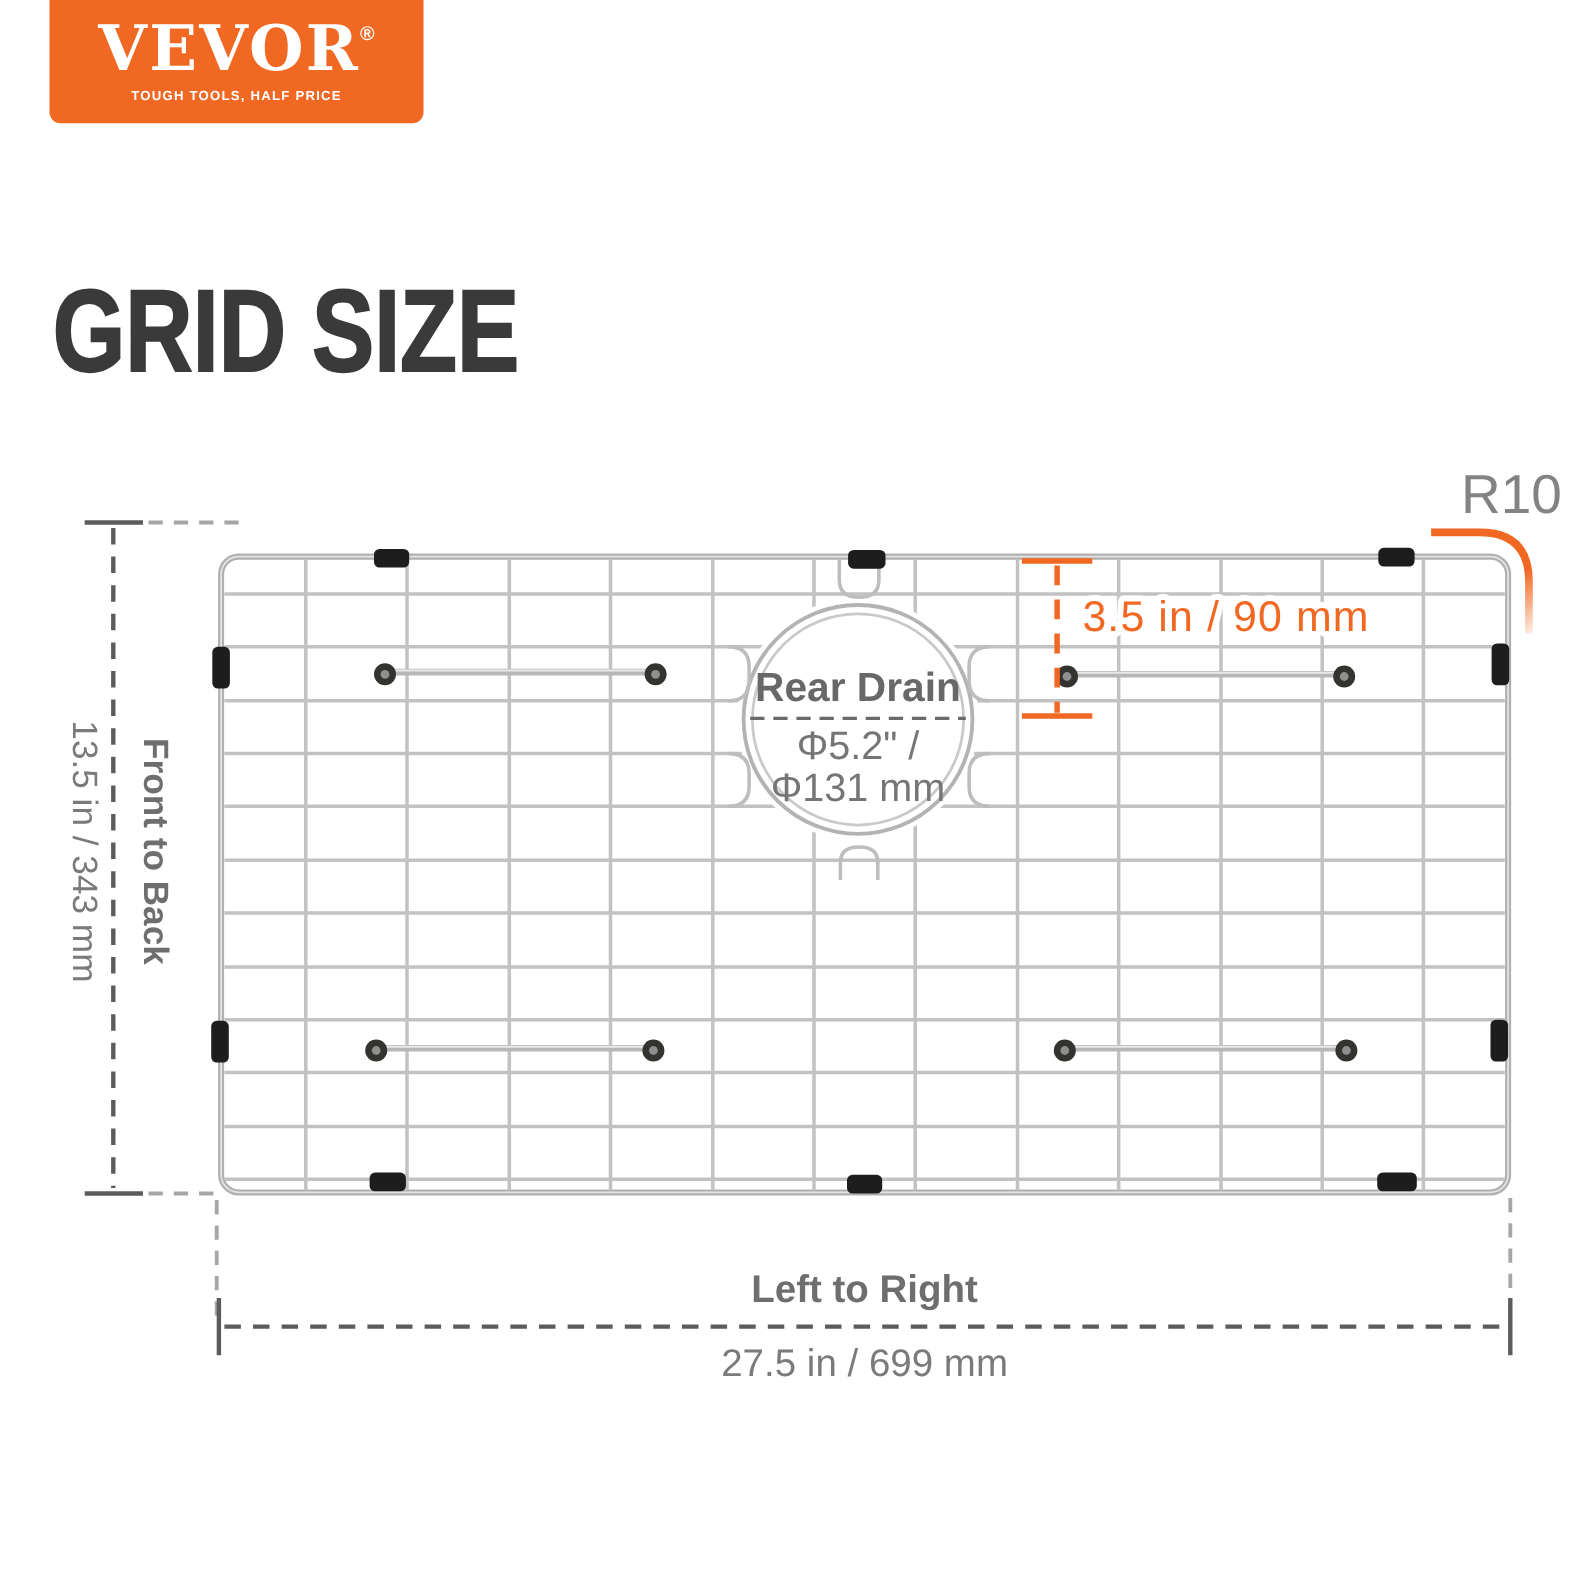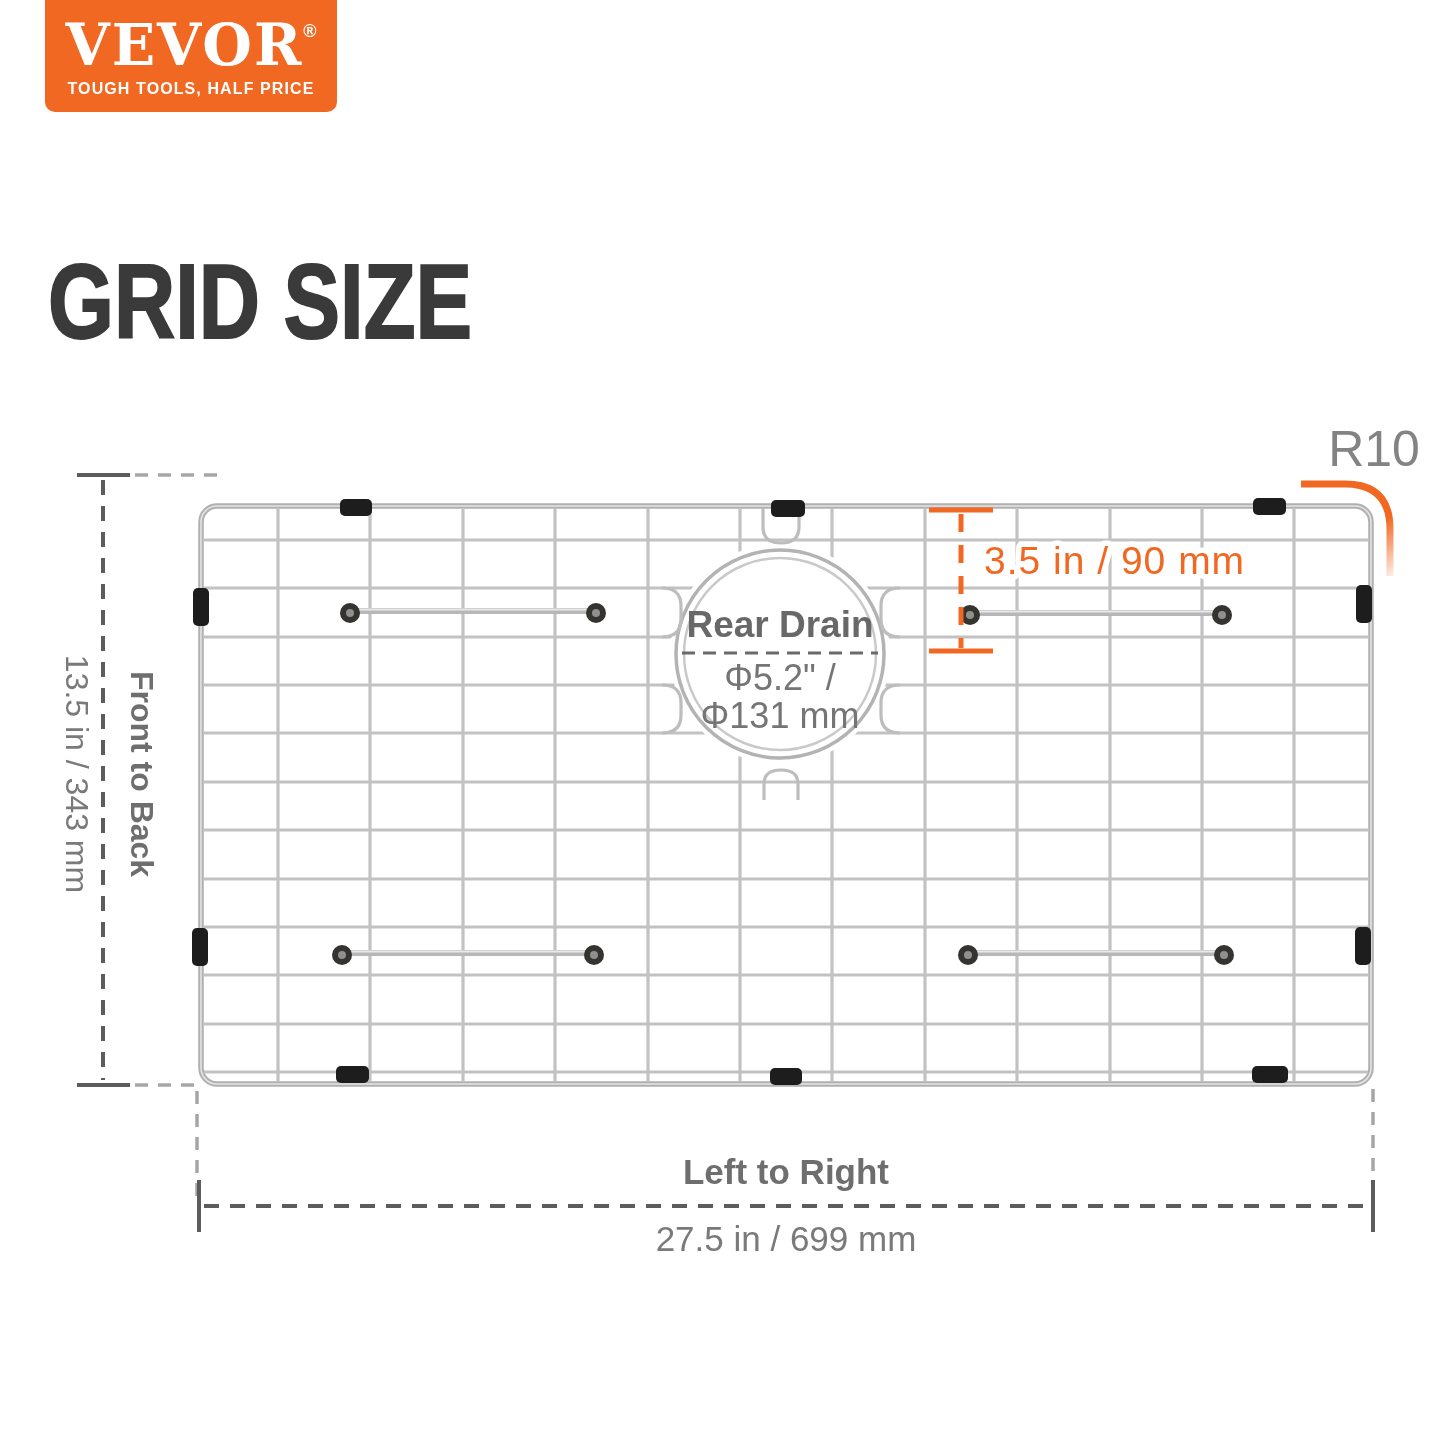--- a/index.html
+++ b/index.html
@@ -1,24 +1,24 @@
 <!DOCTYPE html>
 <html><head>
 <meta charset="utf-8">
 <style>
   html,body{margin:0;padding:0;background:#ffffff;}
   .canvas{position:relative;width:1445px;height:1445px;background:#ffffff;overflow:hidden;
           font-family:"Liberation Sans",sans-serif;}
   
-  .logo{position:absolute;left:45px;top:0;width:292px;height:112px;background:#F16822;
+  .logo{position:absolute;left:45px;top:0;width:340px;height:112px;background:#F16822;
         border-radius:0 0 10px 10px;text-align:center;color:#fff;}
   .logo-text{font-family:"DejaVu Serif",serif;font-weight:bold;font-size:57px;line-height:1;
              letter-spacing:2px;margin-top:16px;}
   .logo-text sup{font-size:18px;font-family:"Liberation Sans",sans-serif;vertical-align:28px;letter-spacing:0;}
-  .logo-tagline{font-weight:bold;font-size:16px;letter-spacing:1.1px;margin-top:7px;}
+  .logo-tagline{font-weight:bold;font-size:12px;letter-spacing:1.1px;margin-top:7px;}
   
   .title{position:absolute;left:48px;top:248px;margin:0;font-weight:bold;font-size:106px;
          line-height:1;color:#3a3a3a;letter-spacing:0px;transform:scaleX(0.80);
          transform-origin:left top;-webkit-text-stroke:2px #3a3a3a;white-space:nowrap;}
   
   svg{position:absolute;left:0;top:0;}
   .wire{stroke:#c2c2c2;stroke-width:3.2;}
   .frame{fill:none;stroke:#b0b0b0;stroke-width:5.5;}
   .frame-hi{fill:none;stroke:#e3e3e3;stroke-width:1.6;}
   .tab{fill:none;stroke:#bdbdbd;stroke-width:3.2;}

